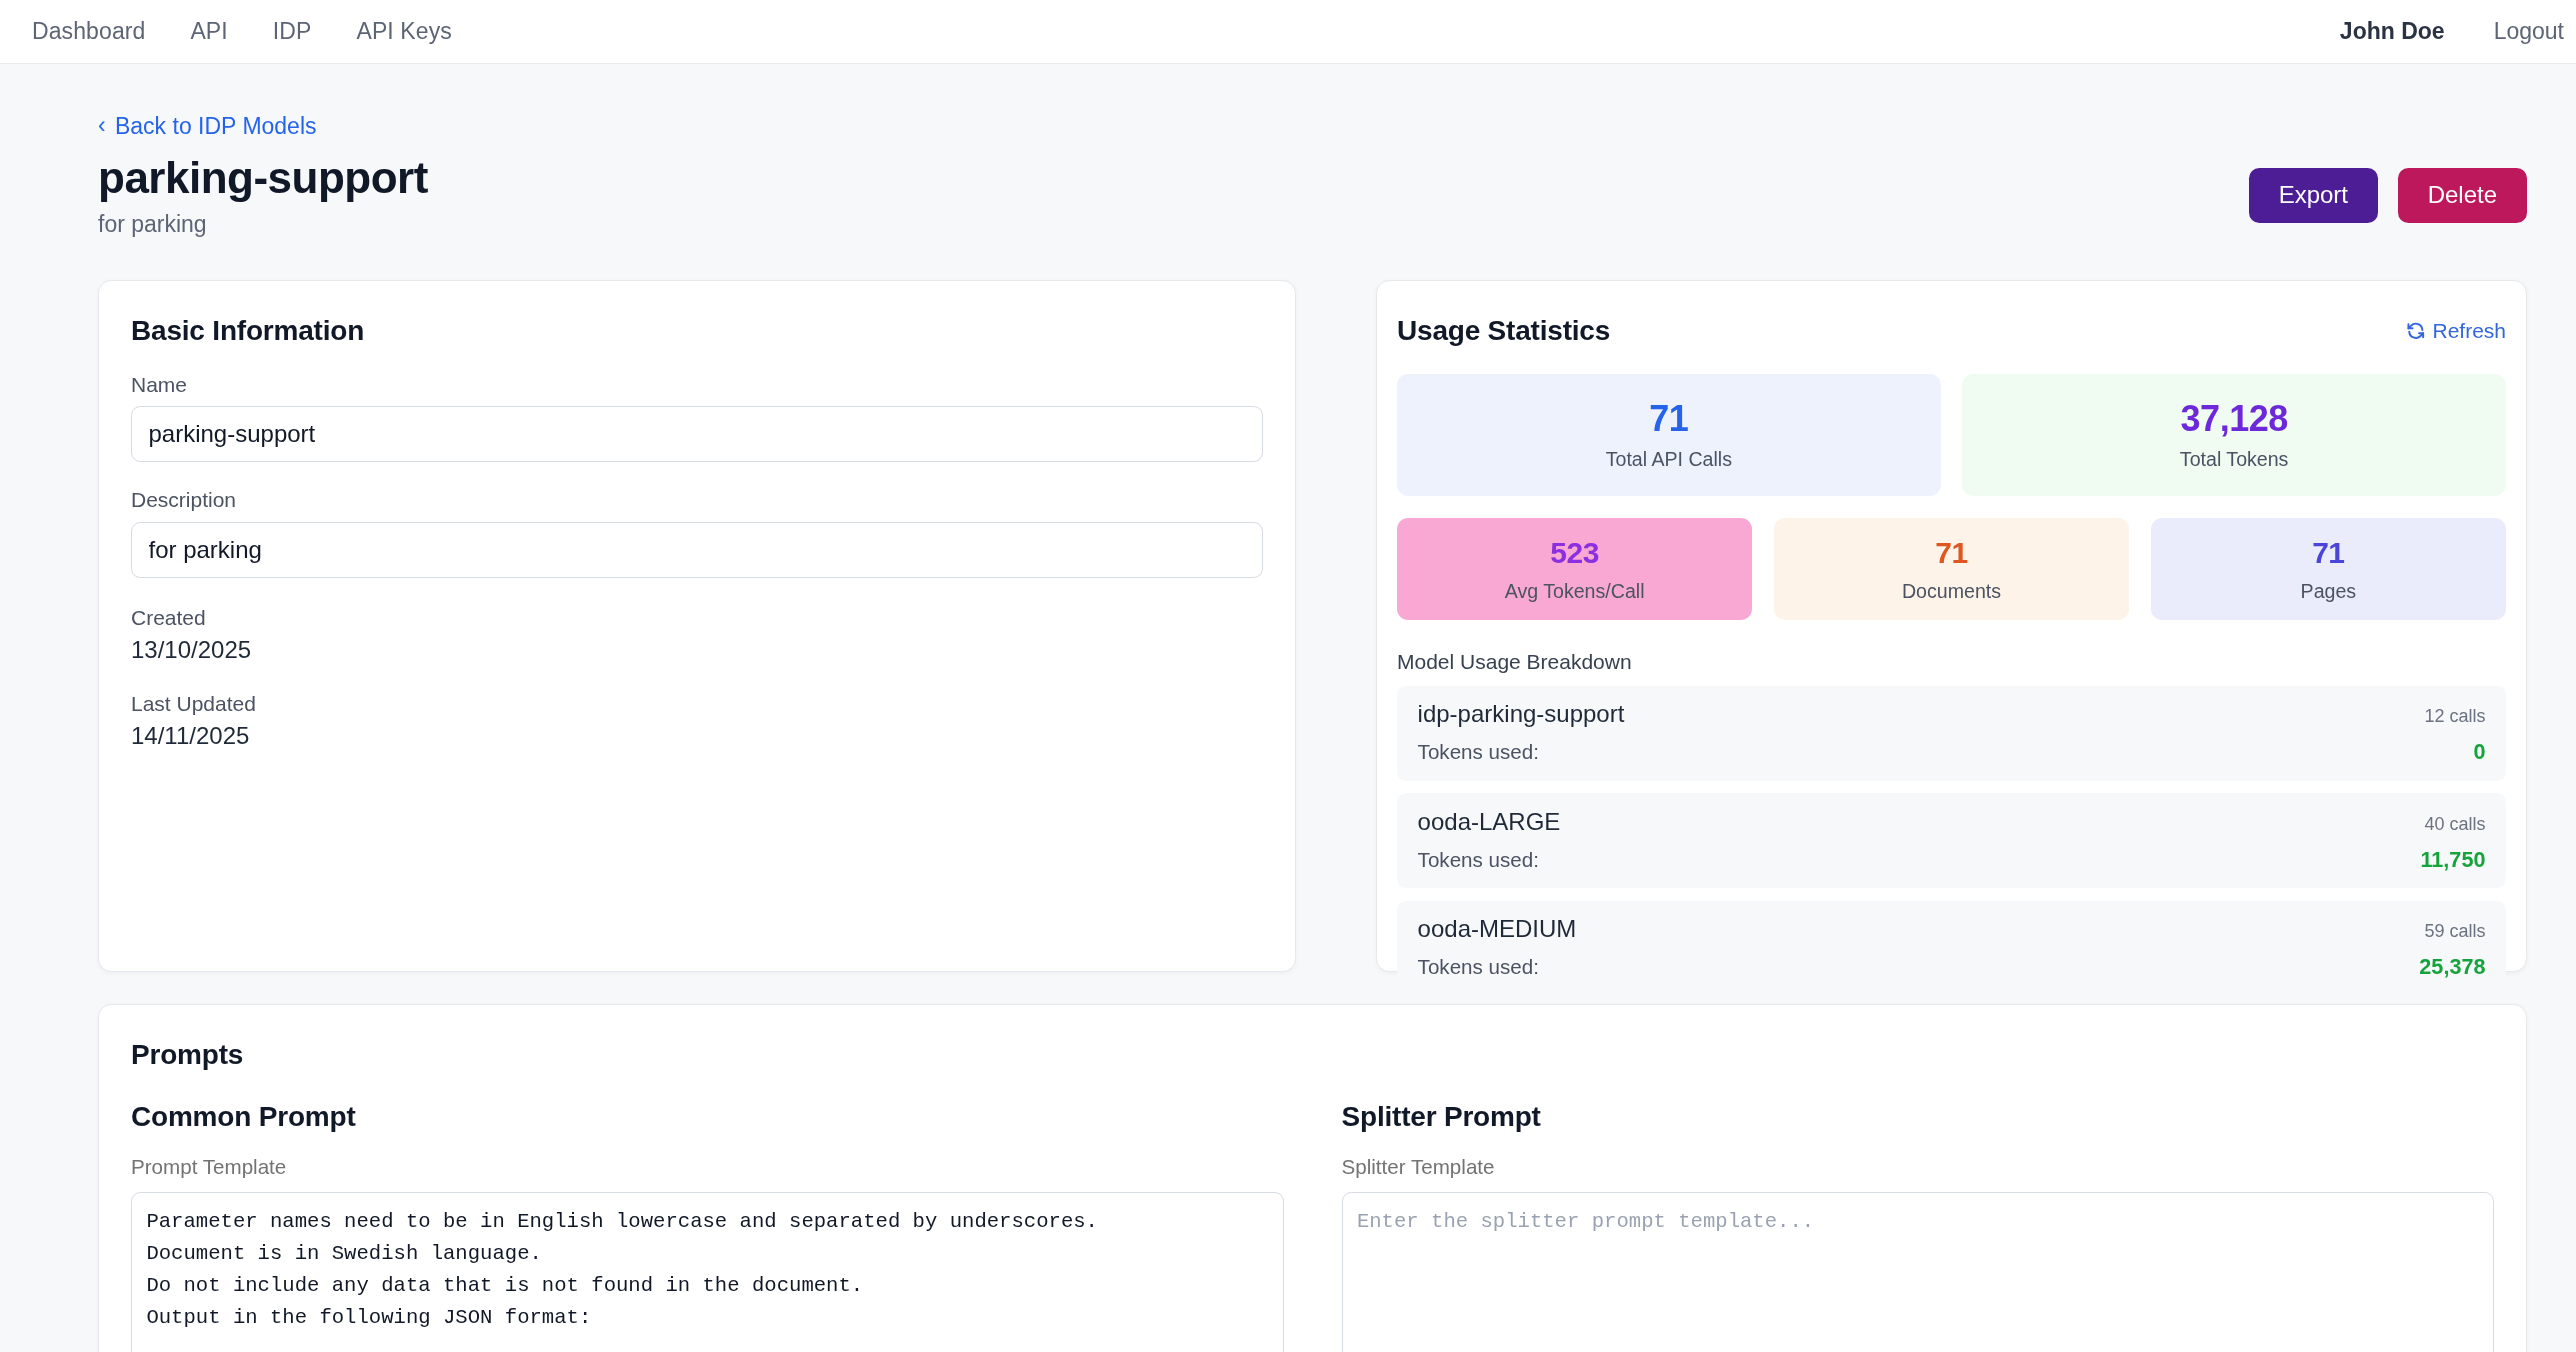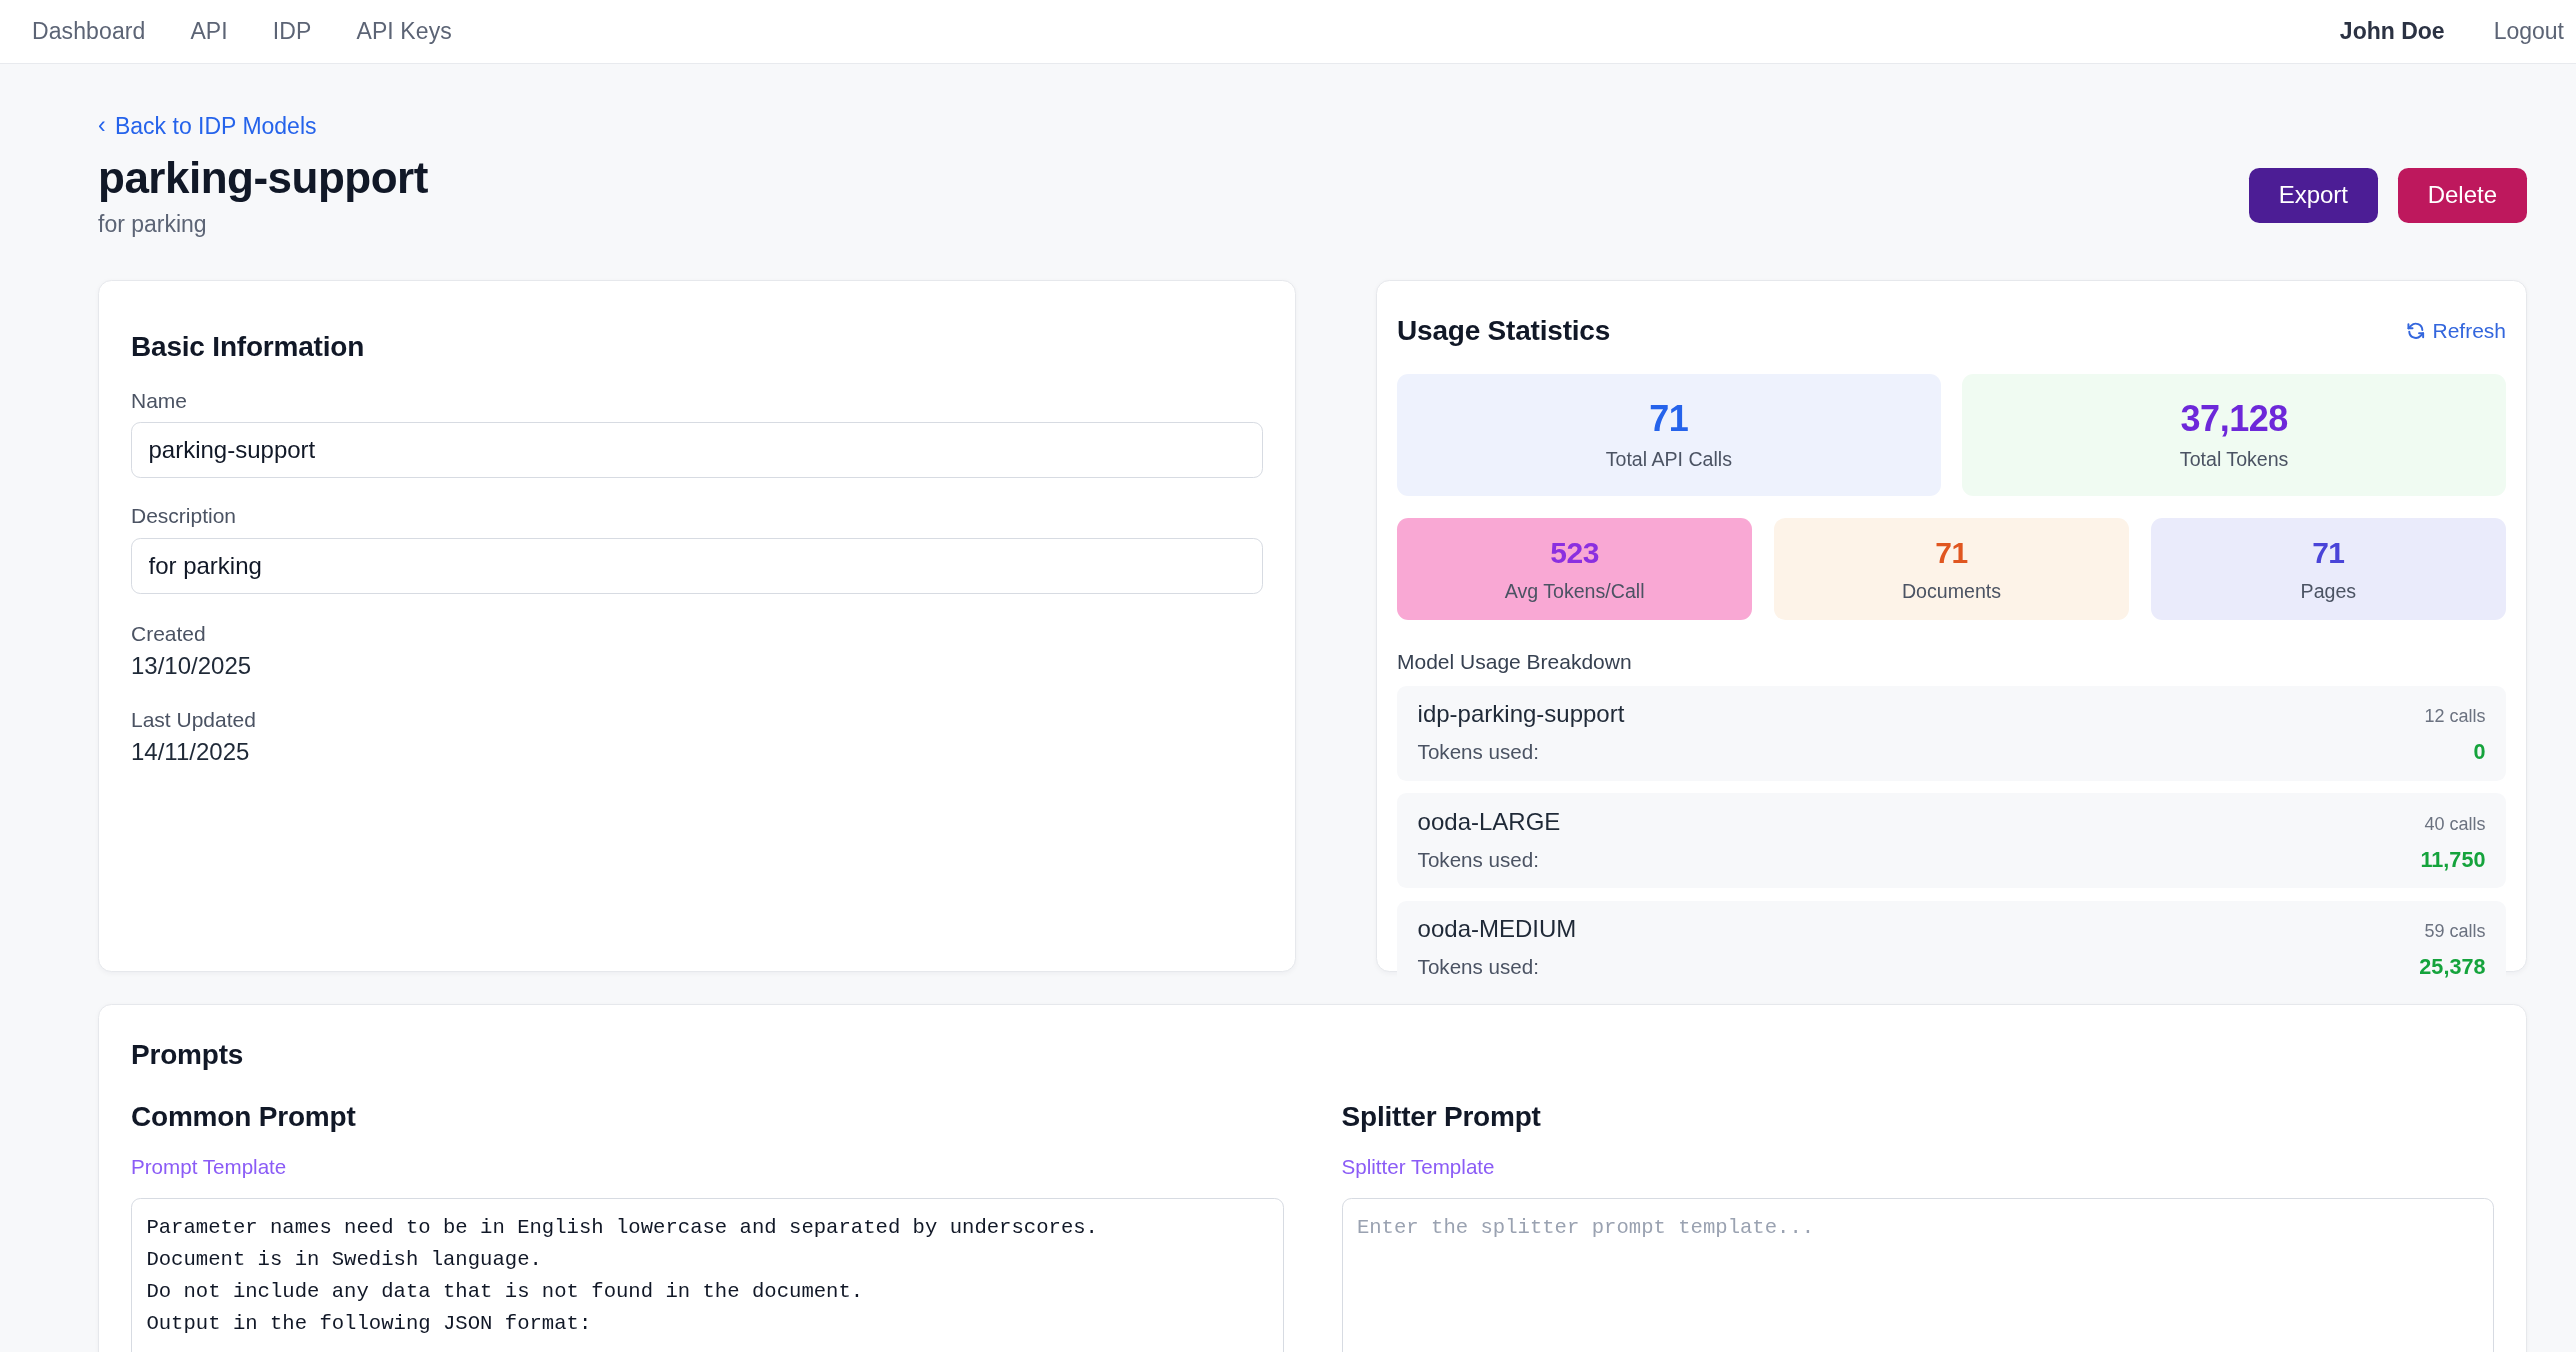--- a/index.html
+++ b/index.html
@@ -109,21 +109,21 @@
     gap: 32px;
     margin-top: 42px;
     align-items: flex-start;
   }
   .card {
     background: #ffffff;
     border: 1.5px solid #e6e8ec;
     border-radius: 13.4px;
     box-shadow: 0 1.5px 5.2px rgba(16,24,40,0.04);
   }
-  .card-basic { width: 1198px; height: 692px; padding: 50px 32px; }
+  .card-basic { width: 1198px; height: 692px; padding: 34px 32px; }
   .card-usage { flex: 1; height: 692px; padding: 34px 20px; margin-left: 48px; }
 
   .card-title {
     font-size: 28px;
     font-weight: bold;
     color: #111827;
     letter-spacing: -0.2px;
   }
 
   
@@ -254,23 +254,23 @@
   }
   .prompt-col { flex: 1; min-width: 0; }
   .prompt-heading {
     font-size: 28px;
     font-weight: bold;
     color: #111827;
     letter-spacing: -0.2px;
   }
   .prompt-sublabel {
     font-size: 20.6px;
-    color: #8b5cf6;
+    color: #737373;
     margin-top: 21.6px;
-    margin-bottom: 19px;
+    margin-bottom: 13px;
   }
   .prompt-textarea {
     width: 100%;
     height: 216px;
     border: 1.5px solid #d7dbe2;
     border-radius: 9.3px;
     background: #ffffff;
     font-family: "Liberation Mono", monospace;
     font-size: 20.6px;
     line-height: 1.55;

